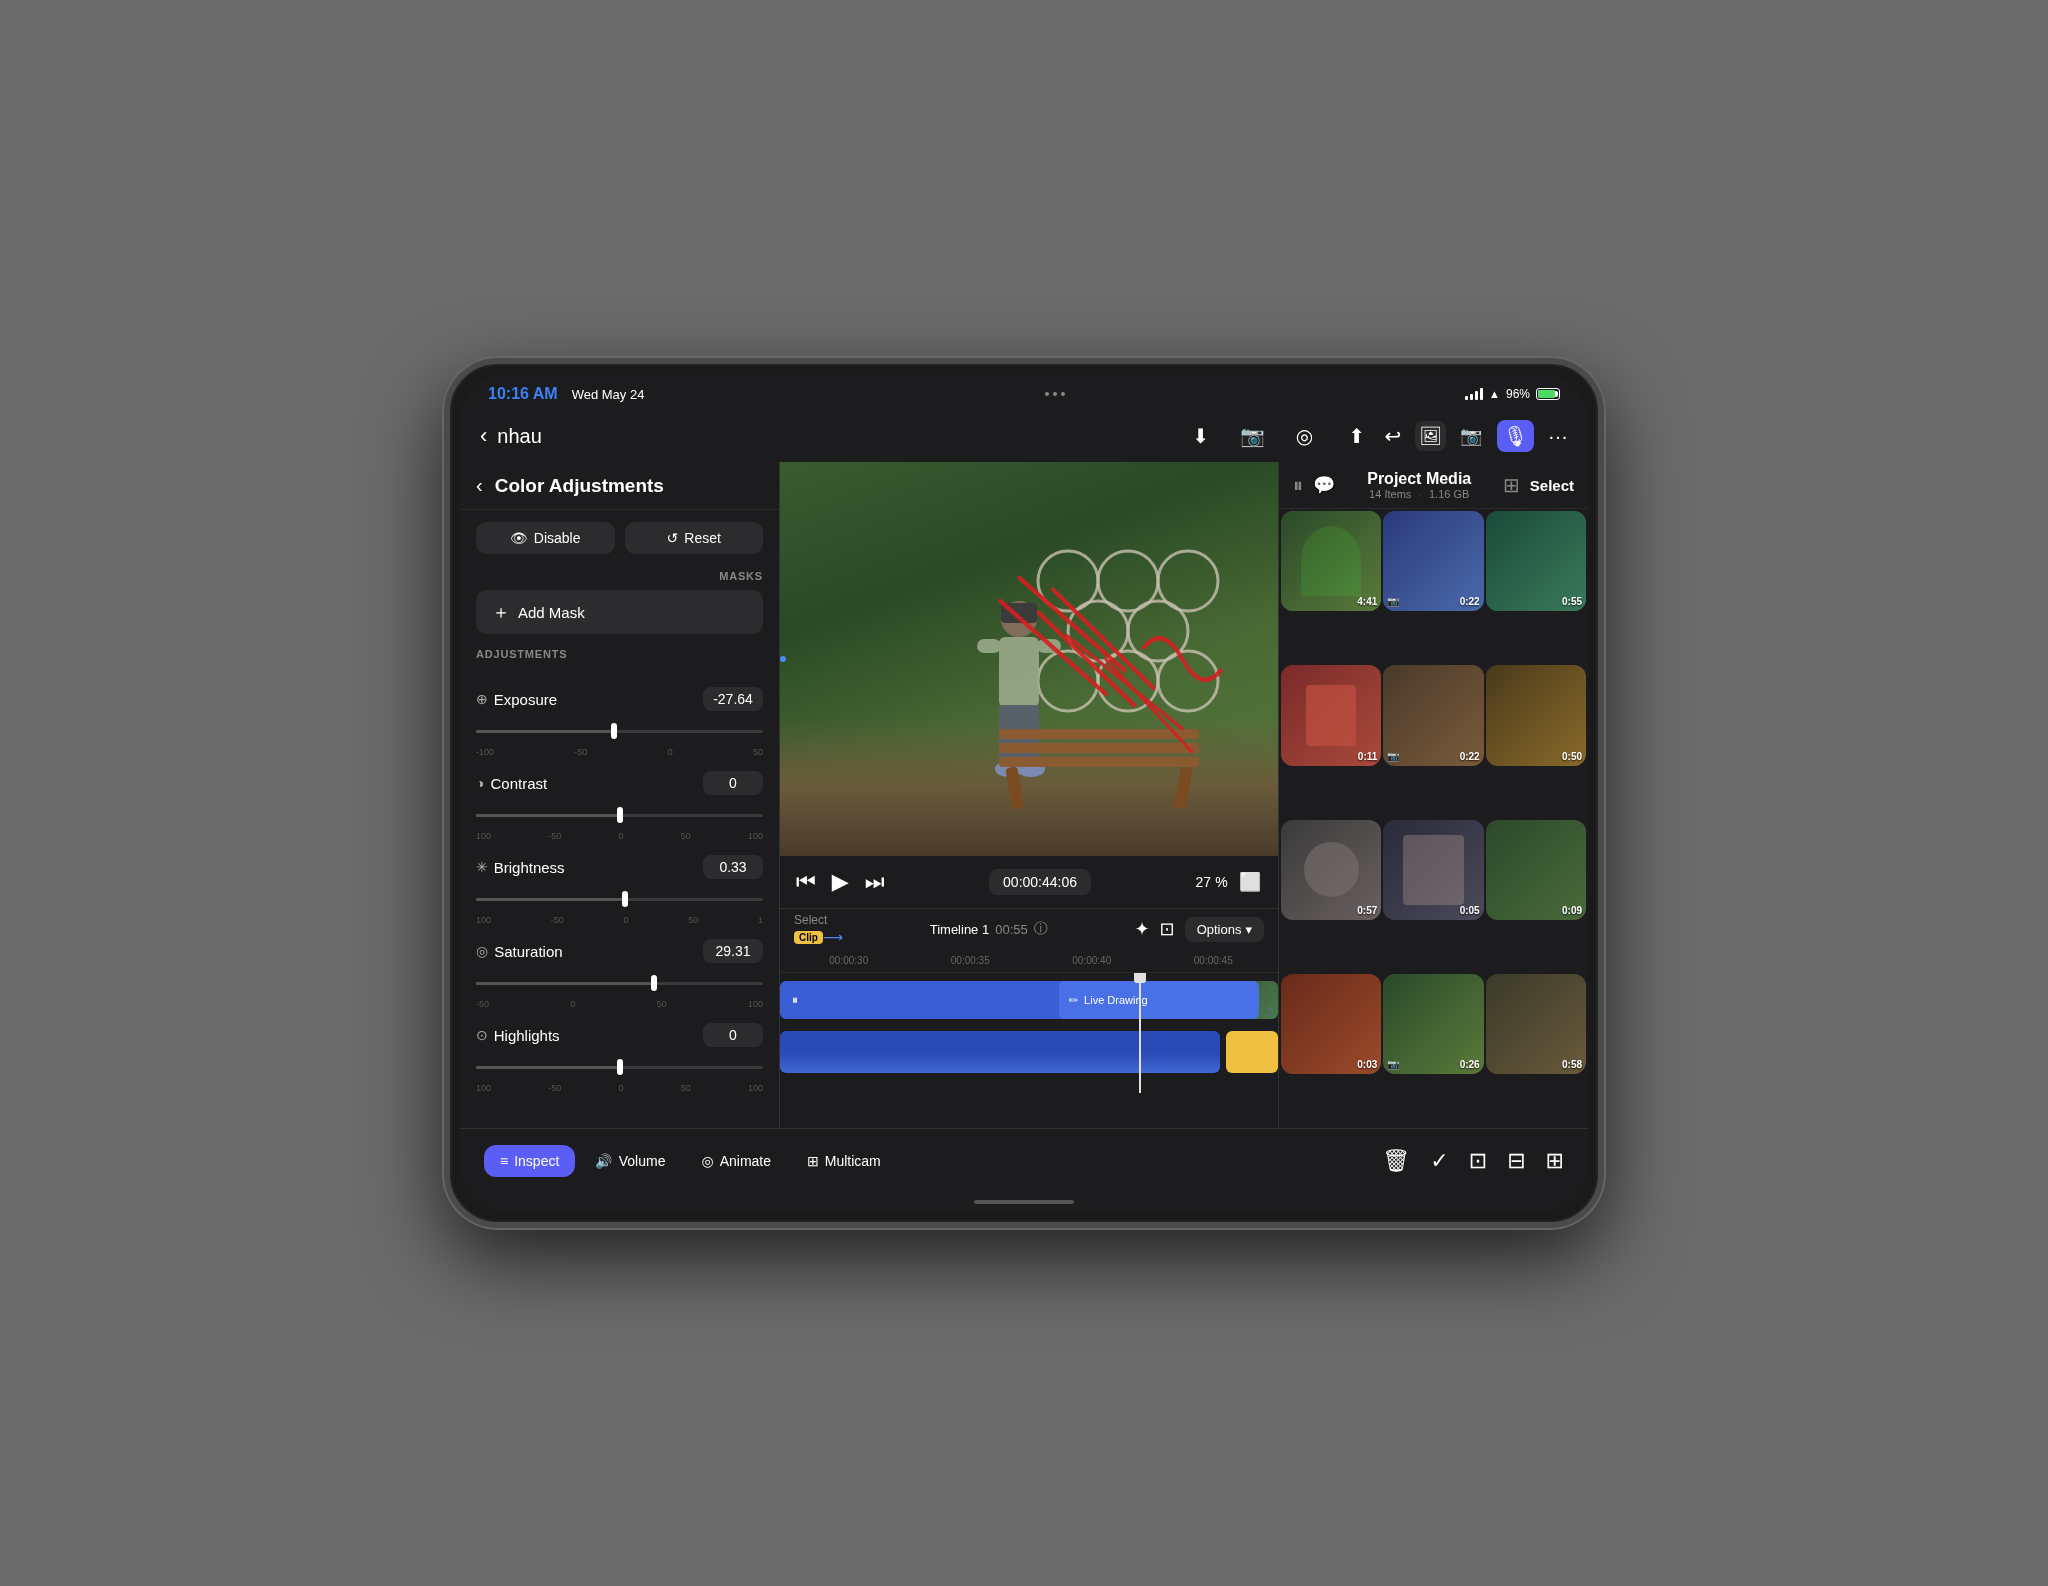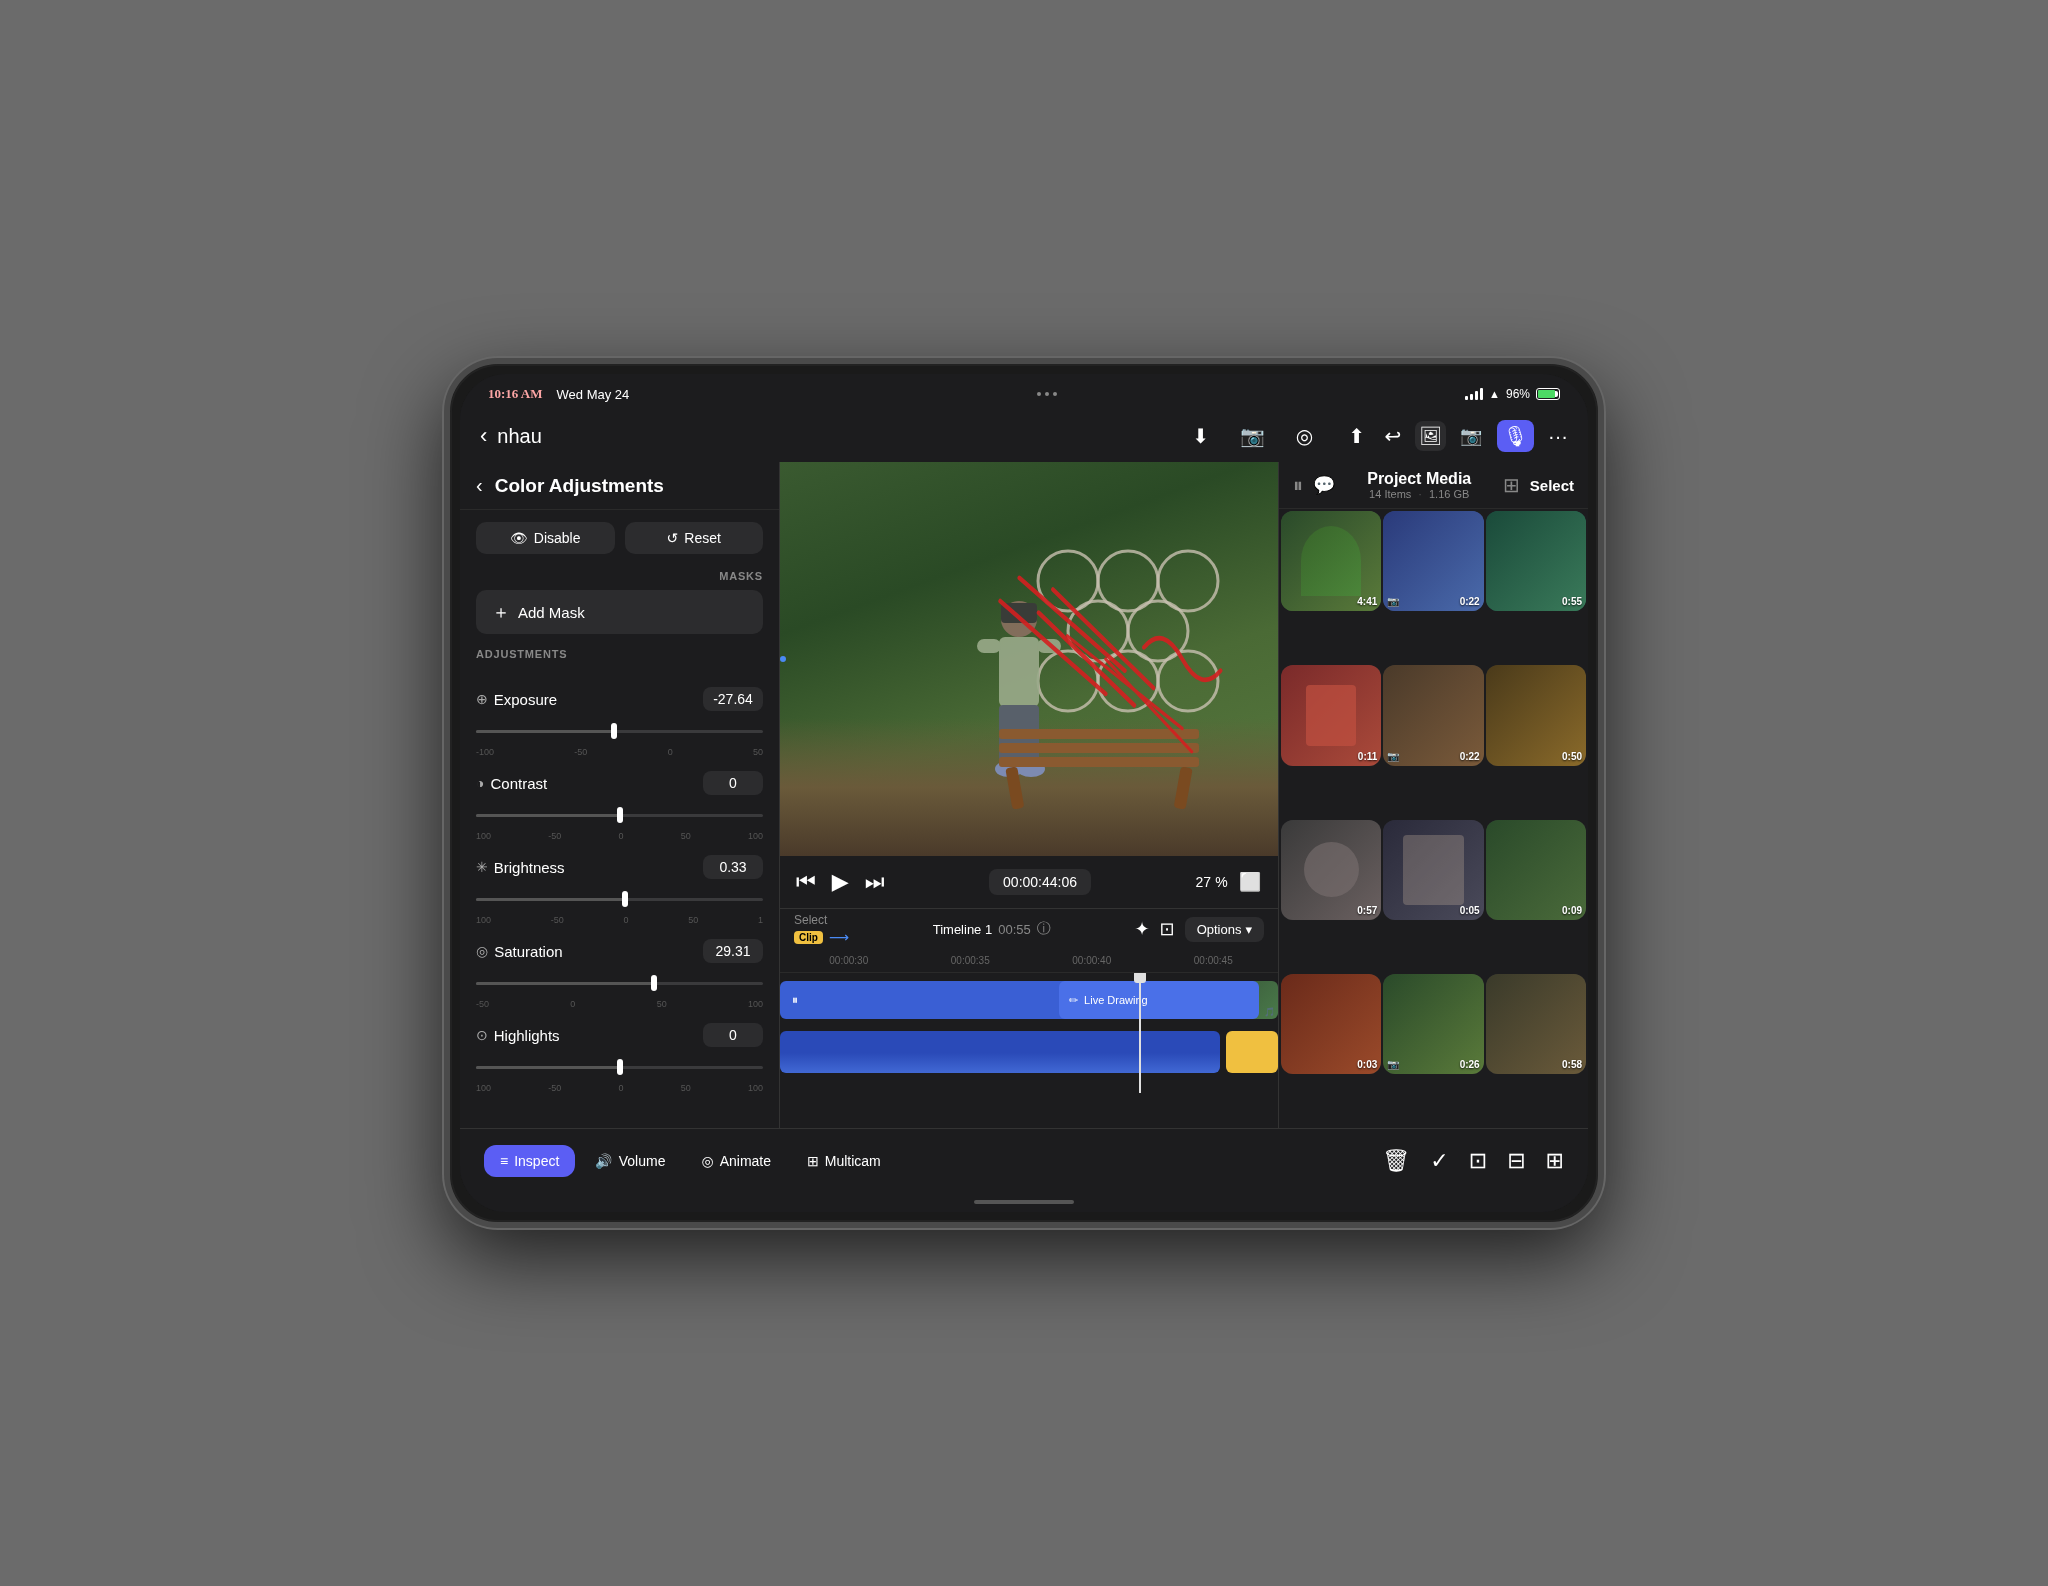--- a/index.html
+++ b/index.html
@@ -34,24 +34,23 @@
     
     .status-bar {
       display: flex;
       justify-content: space-between;
       align-items: center;
       padding: 8px 28px 4px;
       background: #1c1c1e;
       height: 36px;
     }
     .status-time {
-      color: #fca5a5;
-      font-size: 13px;
+      color: #3b82f6;
+      font-size: 16px;
       font-weight: 600;
-      font-family: Liberation Serif, serif;
     }
     .status-date {
       color: #fff;
       font-size: 13px;
       font-weight: 400;
       margin-left: 8px;
     }
     .status-center {
       display: flex;
       gap: 4px;
@@ -395,21 +394,21 @@
       padding: 6px 14px;
       height: 40px;
     }
     .timeline-select {
       color: #888;
       font-size: 12px;
     }
     .clip-label {
       display: flex;
       align-items: center;
-      gap: 6px;
+      gap: 0;
       color: #fff;
       font-size: 12px;
     }
     .clip-badge {
       background: #f0c040;
       color: #000;
       font-size: 10px;
       padding: 1px 5px;
       border-radius: 4px;
       font-weight: 700;

